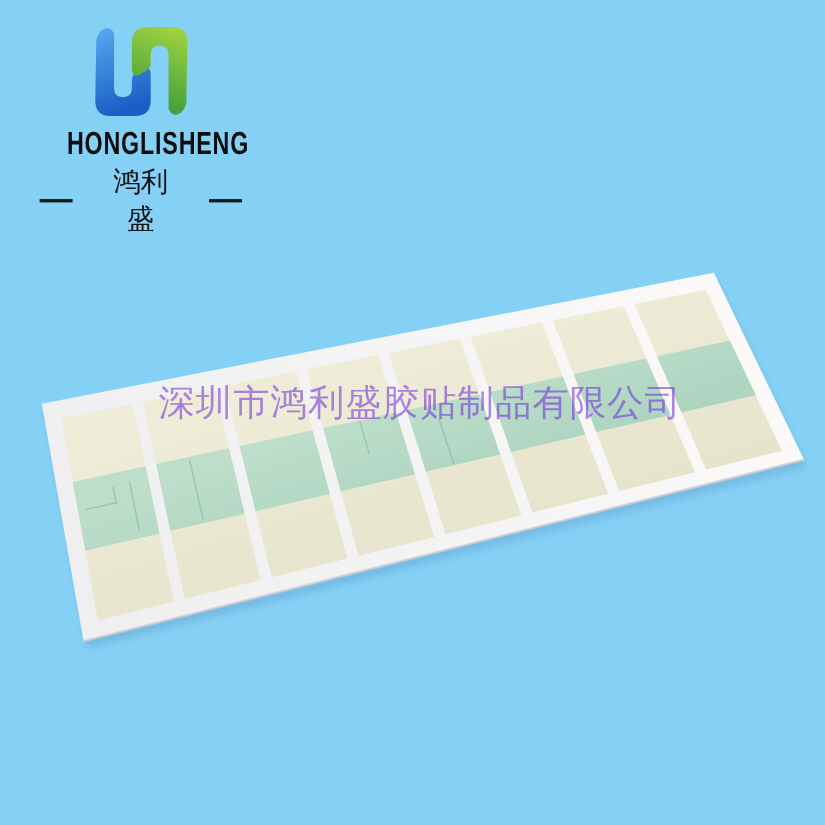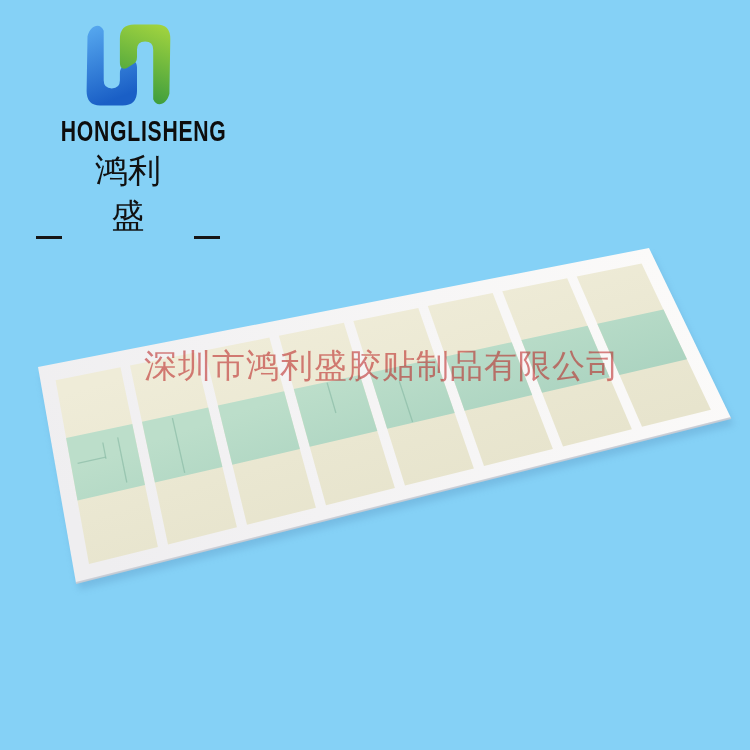--- a/index.html
+++ b/index.html
@@ -33,24 +33,24 @@
     font-size:29px;
     letter-spacing:1px;
     color:#0d0d0d;
     white-space:nowrap;
     transform:scaleX(0.73);
     transform-origin:center;
   }
   .brand-cn{
     margin-top:1px;
     display:flex;
-    align-items:flex-end;
+    align-items:center;
     justify-content:center;
     gap:25px;
-    font-size:33px;
+    font-size:25px;
     color:#111;
     font-family:"DejaVu Serif","Liberation Serif",serif;
   }
   .dash{width:31px;height:3px;background:#161616;}
 </style>
 </head>
 <body>
 
 <div class="stage" style="background: rgb(133, 209, 246);">
 
@@ -92,21 +92,21 @@
       <polygon points="576.7,276.4 641.6,263.4 710.9,409.7 642.0,426.8" fill="url(#stickerG)"></polygon>
       <polygon points="597.3,323.8 663.5,309.5 687.0,359.2 619.5,374.9" fill="url(#bandG)"></polygon>
       <line x1="77.6" y1="463.3" x2="105.7" y2="457.1" stroke="#85b7a2" stroke-width="1.3" opacity="0.6"></line>
       <line x1="102.8" y1="442.5" x2="106.0" y2="458.9" stroke="#85b7a2" stroke-width="1.3" opacity="0.6"></line>
       <line x1="117.7" y1="437.4" x2="126.8" y2="482.5" stroke="#85b7a2" stroke-width="1.3" opacity="0.6"></line>
       <line x1="172.4" y1="418.0" x2="184.7" y2="472.9" stroke="#85b7a2" stroke-width="1.3" opacity="0.6"></line>
       <line x1="327.1" y1="382.8" x2="335.9" y2="413.0" stroke="#85b7a2" stroke-width="1.3" opacity="0.6"></line>
       <line x1="399.3" y1="381.2" x2="412.6" y2="422.0" stroke="#85b7a2" stroke-width="1.3" opacity="0.6"></line>
     </svg>
 
-  <div class="watermark" style="color: #b91c1c; opacity: 0.55;">深圳市鸿利盛胶贴制品有限公司</div>
+  <div class="watermark" style="color: #6d28d9; opacity: 0.55;">深圳市鸿利盛胶贴制品有限公司</div>
 
   <div class="brand">
     <svg class="logo" viewBox="0 0 102 100">
       <defs>
         <path id="hk" d="M24 12 C20 2 9 6 6 18 L5 79 Q5 95 20 95 L45 95 Q61 95 61 79
                          L61 53 C61 44 55 45 51 48 L47 50.5 Q42 53 42 59 L42 67
                          Q42 76 33 76 Q24 76 24 67 Z"></path>
         <linearGradient id="lgB" x1="0" y1="0" x2="0.25" y2="1">
           <stop offset="0" stop-color="#58aaf0"></stop>
           <stop offset="1" stop-color="#1a5fc6"></stop>

